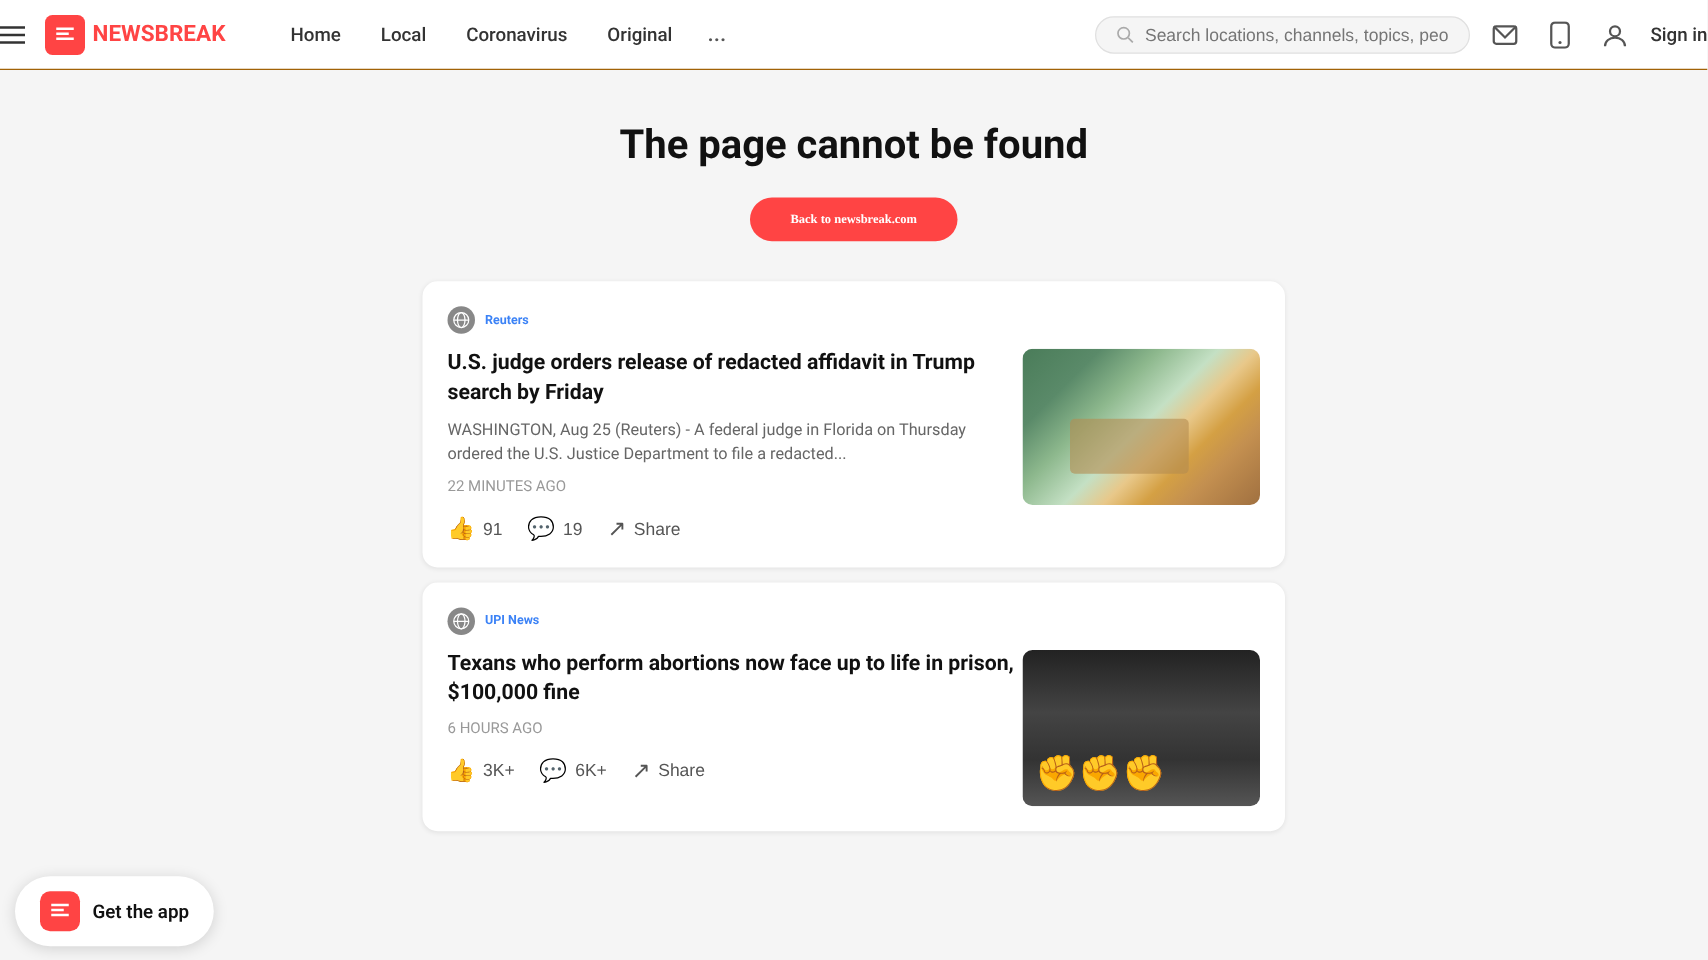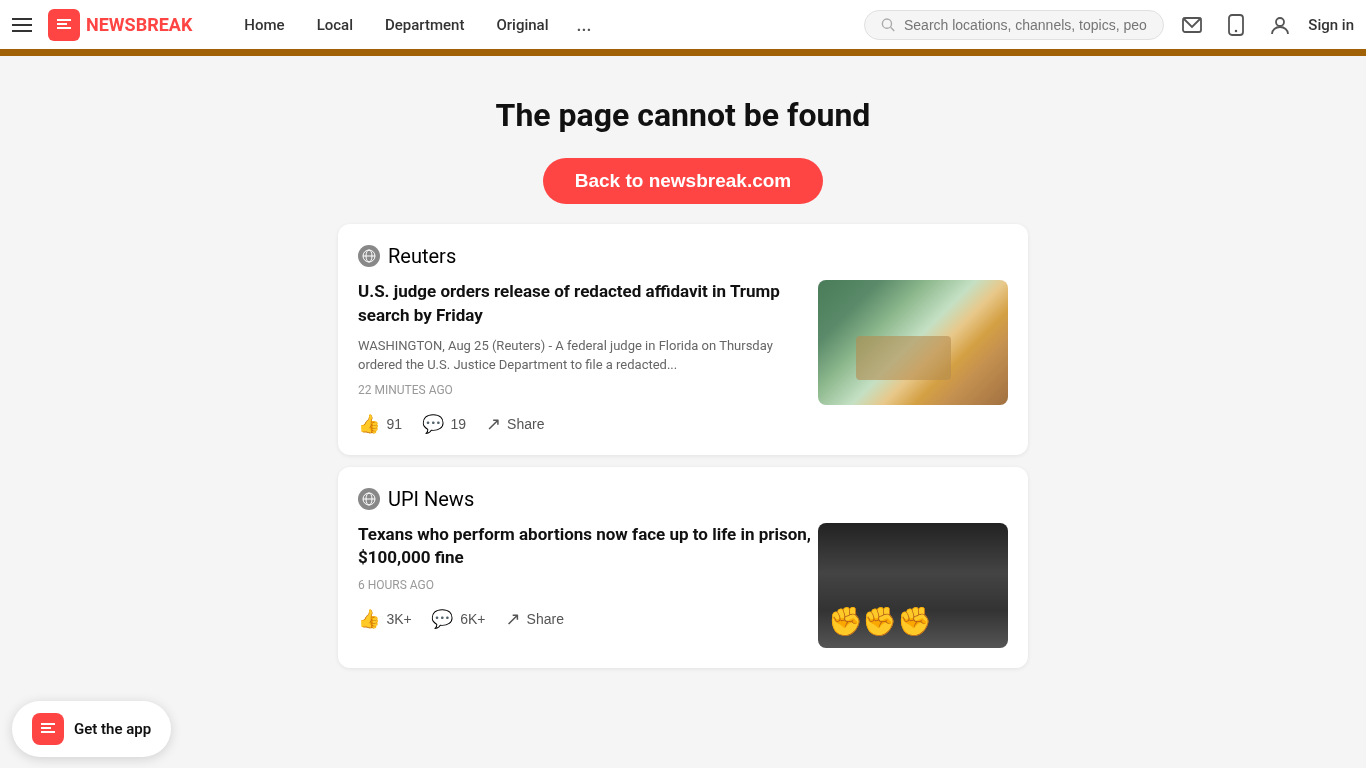--- a/index.html
+++ b/index.html
@@ -3,22 +3,22 @@
   <meta charset="utf-8">
   <style>
     * { margin: 0; padding: 0; box-sizing: border-box; }
     body { font-family: -apple-system, BlinkMacSystemFont, 'Segoe UI', Roboto, sans-serif; background: #f5f5f5; min-height: 768px; }
 
     
     .header {
       background: #fff;
       height: 56px;
       display: flex;
-      padding: 0 12px;
-      border-bottom: 7px solid #a16207;
+      padding: 0 0;
+      border-bottom: 1px solid #a16207;
       position: sticky;
       top: 0;
       z-index: 100;
     }
     .header-left {
       display: flex;
       align-items: center;
       gap: 16px;
     }
     .hamburger {
@@ -137,24 +137,25 @@
       margin-bottom: 24px;
       text-align: left;
     }
 
     .back-btn {
       background: #ff4444;
       color: #fff;
       border: none;
       border-radius: 24px;
       padding: 12px 32px;
-      font-size: 19px;
+      font-size: 10px;
       font-weight: 600;
       cursor: pointer;
-      margin-bottom: 20px;
+      margin-bottom: 32px;
+      font-family: Liberation Serif, serif;
     }
 
     .articles-container {
       width: 100%;
       max-width: 690px;
       display: flex;
       flex-direction: column;
       gap: 12px;
     }
 
@@ -176,23 +177,23 @@
       height: 22px;
       background: #888;
       border-radius: 50%;
       display: flex;
       align-items: center;
       justify-content: center;
       color: #fff;
       font-size: 12px;
     }
     .source-name {
-      font-size: 20px;
-      font-weight: 400;
-      color: #000000;
+      font-size: 10px;
+      font-weight: 700;
+      color: #3b82f6;
     }
 
     .article-body {
       display: flex;
       gap: 4px;
       justify-content: space-between;
     }
     .article-text { flex: 1; }
     .article-title {
       font-size: 17px;
@@ -316,21 +317,21 @@
             <path d="M3 4h14v2H3V4zm0 4h10v2H3V8zm0 4h14v2H3v-2z"></path>
           </svg>
       </div>
       <span class="logo-text">
         <span>NEWS</span><span>BREAK</span>
       </span>
     </a>
     <nav class="nav">
       <a class="nav-item">Home</a>
       <a class="nav-item">Local</a>
-      <a class="nav-item">Department</a>
+      <a class="nav-item">Coronavirus</a>
       <a class="nav-item">Original</a>
       <span class="nav-item nav-more">...</span>
     </nav>
   </div>
 
   <div class="header-right">
     <div class="search-bar">
       <svg width="16" height="16" viewBox="0 0 16 16" fill="#aaa">
         <circle cx="6.5" cy="6.5" r="5" stroke="#aaa" stroke-width="1.5" fill="none"></circle>
         <line x1="10.5" y1="10.5" x2="14.5" y2="14.5" stroke="#aaa" stroke-width="1.5"></line>

